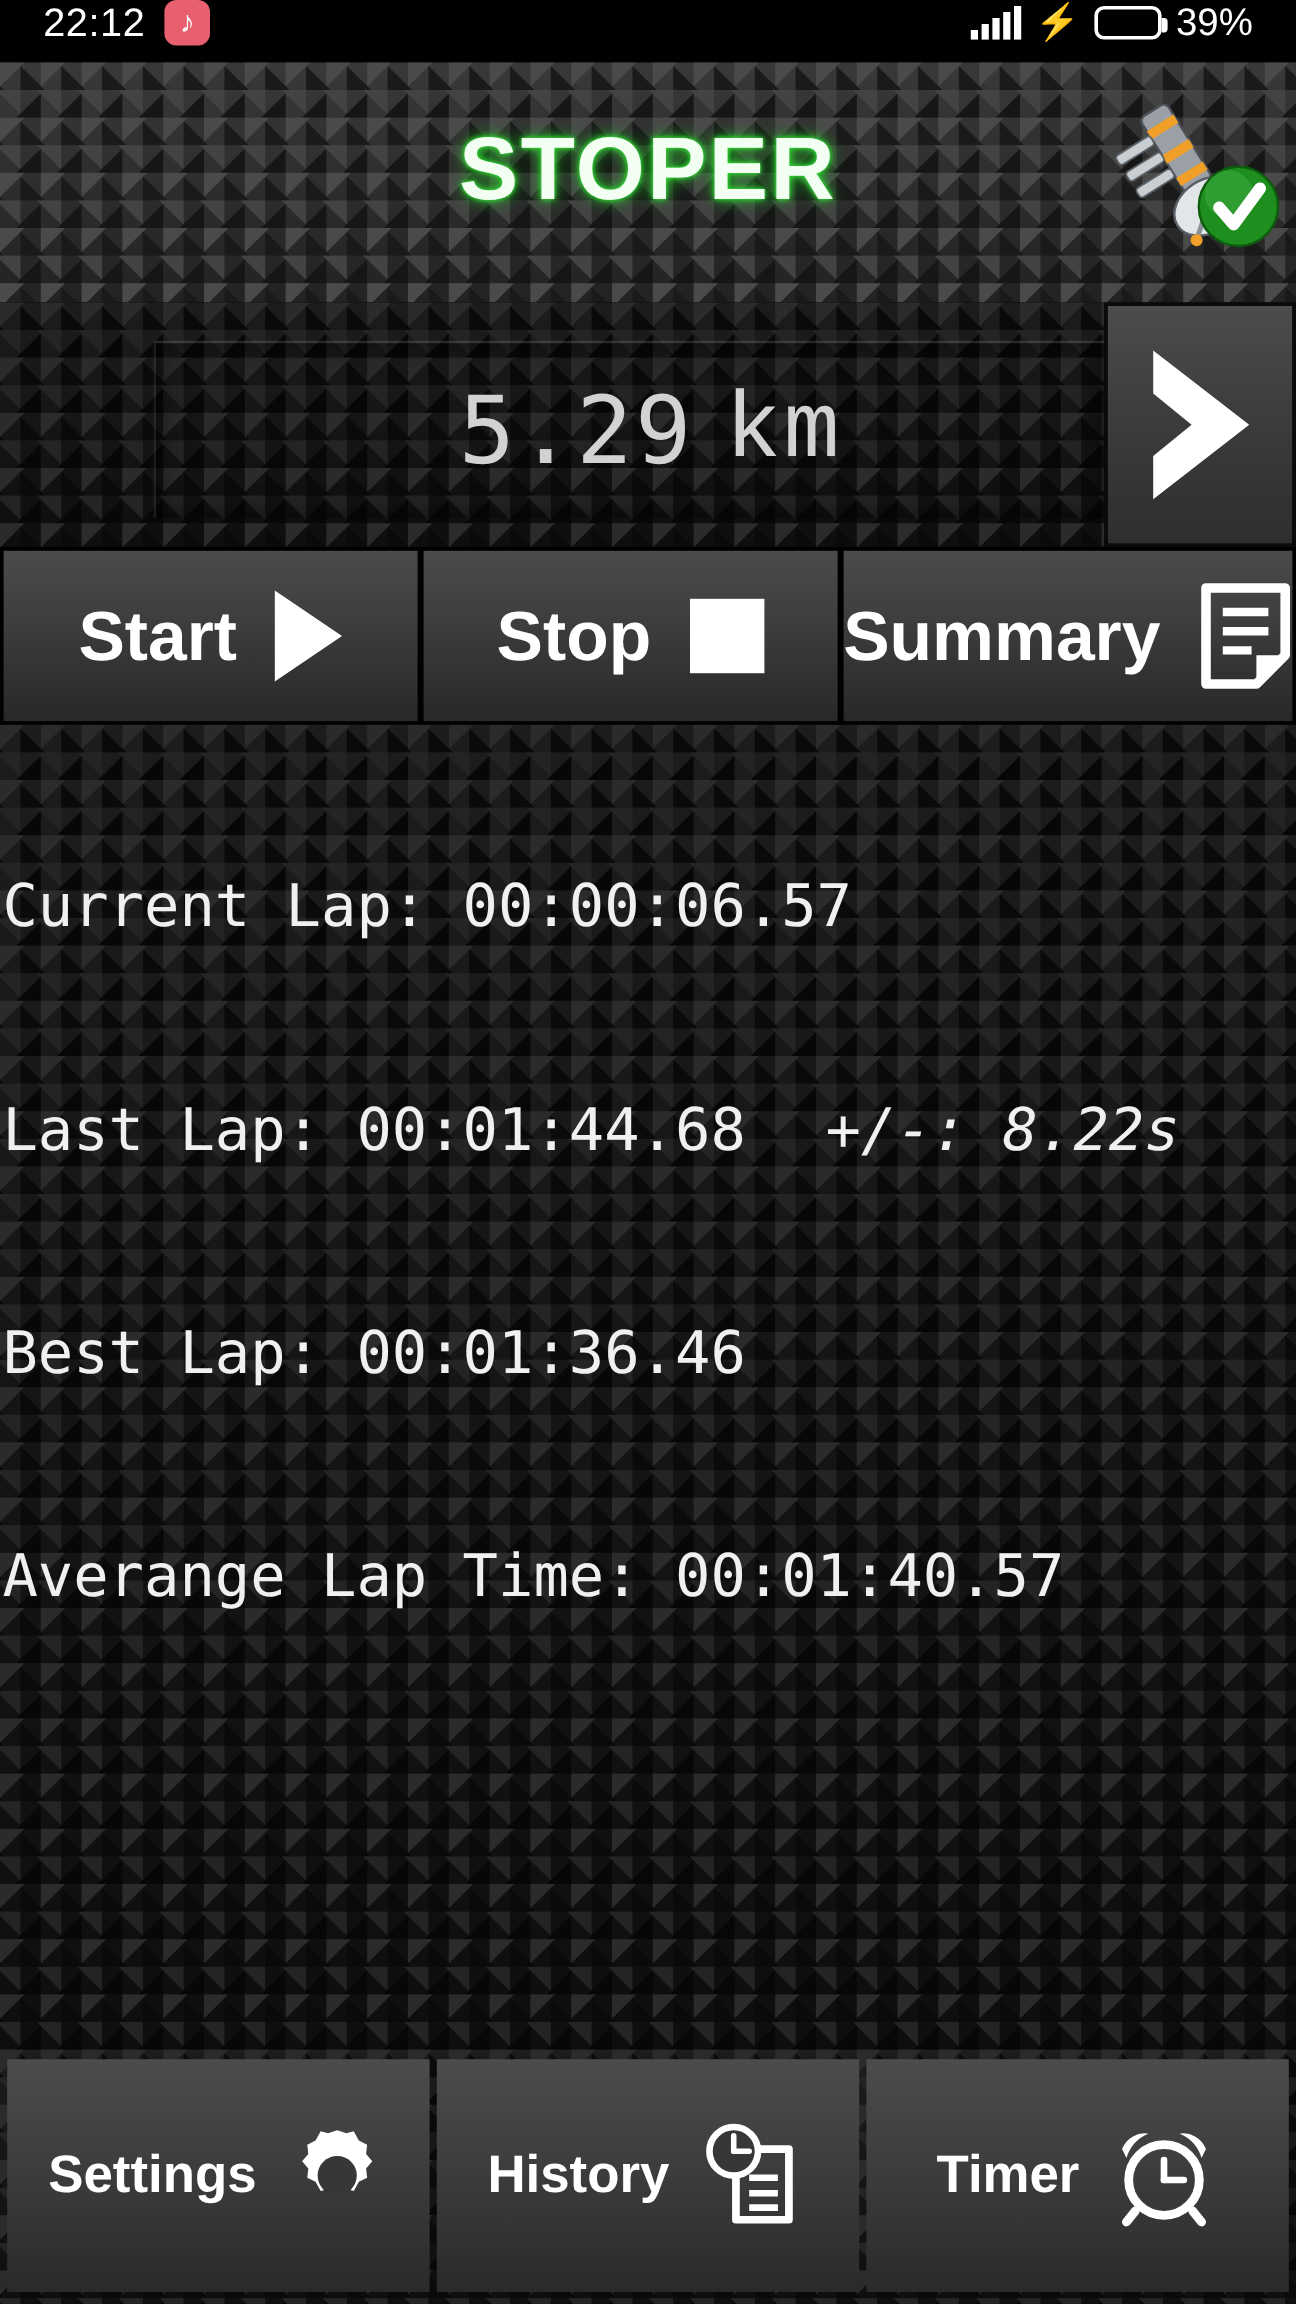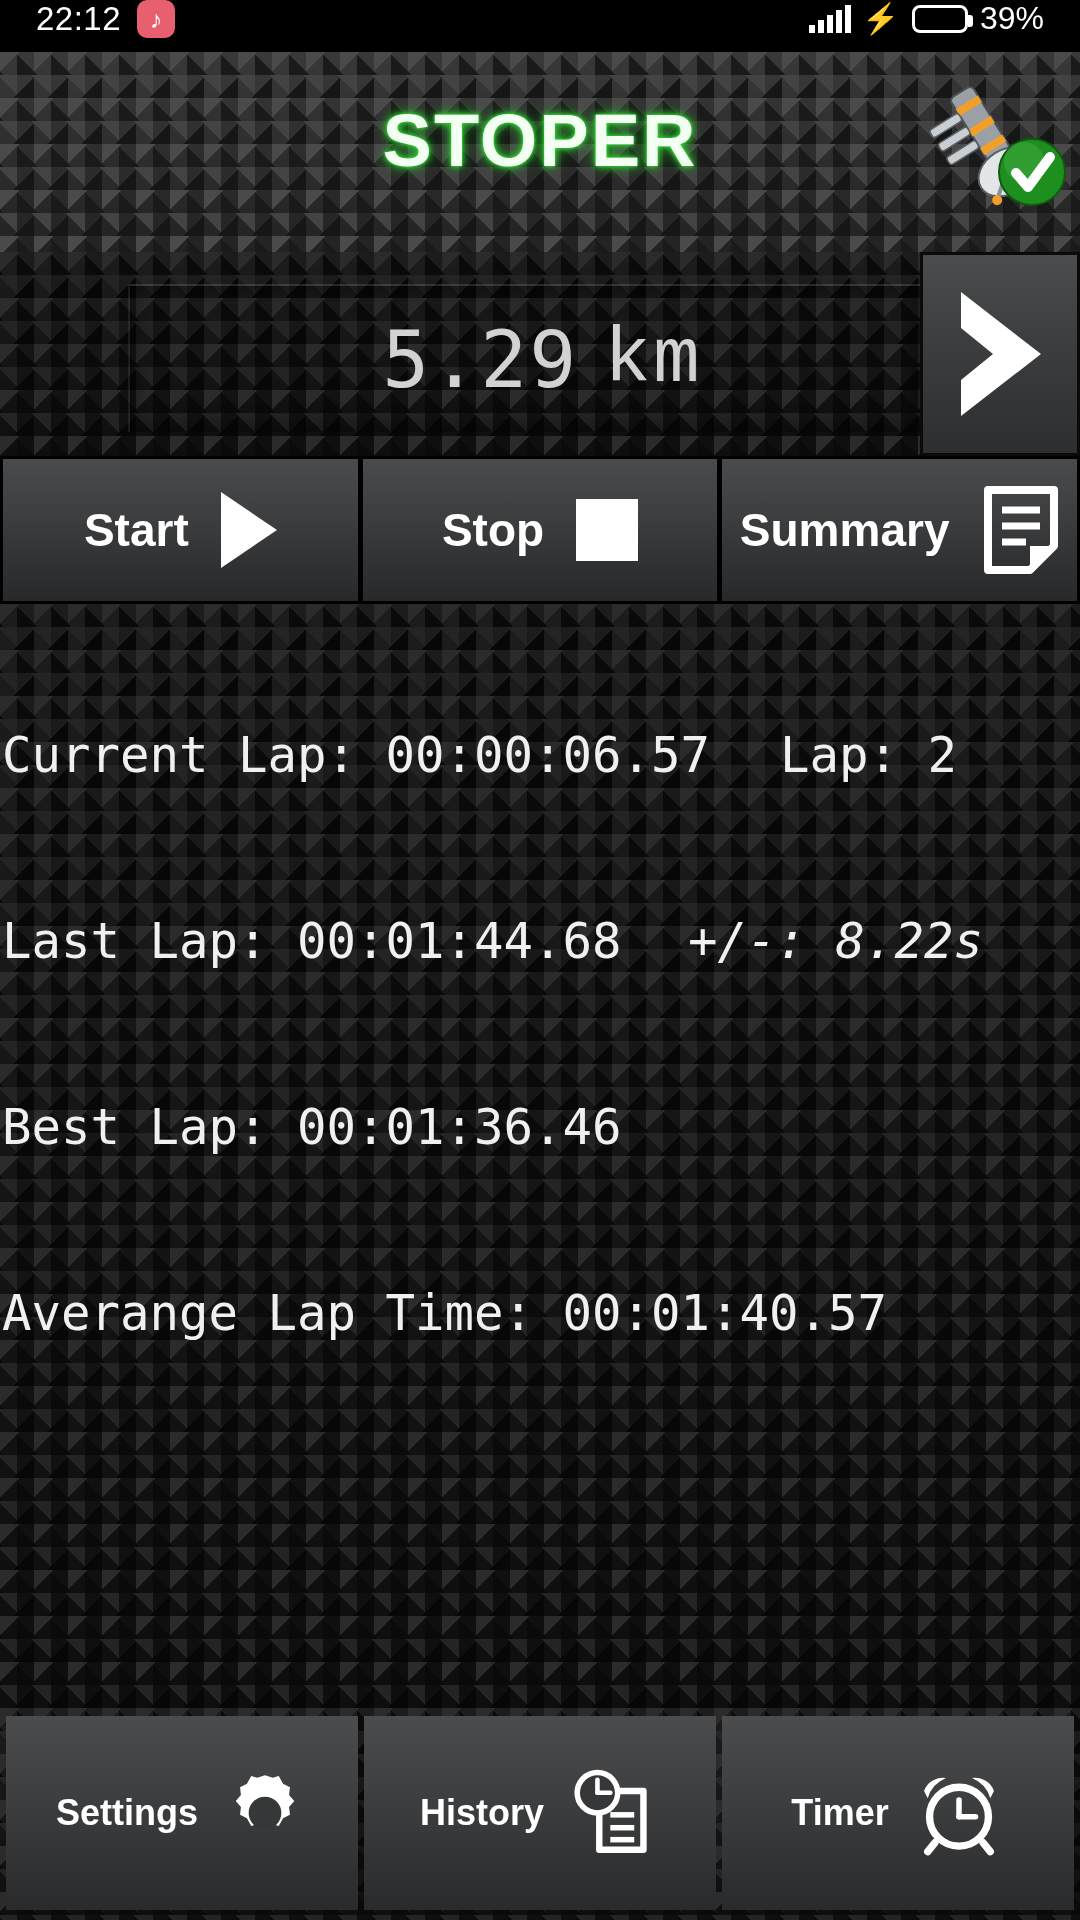--- a/index.html
+++ b/index.html
@@ -111,21 +111,21 @@
 
   
   #ctrl-row {
     position:absolute; top:456px; left:0; width:1080px; height:148px;
     background:#000; display:flex; gap:5px; padding:3px 3px;
   }
   .ctrl-btn {
     flex:1; display:flex; align-items:center; justify-content:center;
     gap:32px;
     background:linear-gradient(to bottom,#494b4d 0%, #3c3e40 40%, #2f3133 75%, #262829 100%);
-    color:#fff; font-size:46px; font-weight:bold;
+    color:#fff; font-size:58px; font-weight:bold;
   }
   .ctrl-btn .lbl { white-space:nowrap; }
   .icon-play {
     width:0; height:0; border-left:56px solid #fff;
     border-top:38px solid transparent; border-bottom:38px solid transparent;
   }
   .icon-square { width:62px; height:62px; background:#fff; }
 
   
   #stats {
@@ -144,21 +144,21 @@
   .stat-line .secondary { position:absolute; }
 
   
   #bottom-nav {
     position:absolute; bottom:0; left:0; width:1080px; height:212px;
     display:flex; gap:6px; padding:8px 6px 10px 6px;
   }
   .nav-btn {
     flex:1; display:flex; align-items:center; justify-content:center; gap:24px;
     background:linear-gradient(to bottom,#4a4c4e 0%, #3d3f41 40%, #313335 75%, #282a2b 100%);
-    color:#fff; font-size:36px; font-weight:bold;
+    color:#fff; font-size:44px; font-weight:bold;
   }
   .nav-btn .lbl { white-space:nowrap; }
 </style>
 </head>
 <body>
 
 <div id="statusbar">
   <span id="sb-time">22:12</span>
   <span id="sb-app-icon"></span>
   <span id="sb-right">
@@ -233,21 +233,20 @@
       <line x1="20" y1="26" x2="58" y2="26" stroke="#fff" stroke-width="7"></line>
       <line x1="20" y1="42" x2="58" y2="42" stroke="#fff" stroke-width="7"></line>
       <line x1="20" y1="58" x2="44" y2="58" stroke="#fff" stroke-width="7"></line>
     </svg>
   </div>
 </div>
 
 <div id="stats" class="tex-dark">
   <div class="stat-line">
     <span class="primary">Current Lap: 00:00:06.57</span>
-    <span class="secondary" style="left:780px;">Lap: 2</span>
   </div>
   <div class="stat-line">
     <span class="primary">Last Lap: 00:01:44.68</span>
     <span class="secondary" style="left:688px;font-style:italic;">+/-: 8.22s</span>
   </div>
   <div class="stat-line">
     <span class="primary">Best Lap: 00:01:36.46</span>
   </div>
   <div class="stat-line">
     <span class="primary">Averange Lap Time: 00:01:40.57</span>

